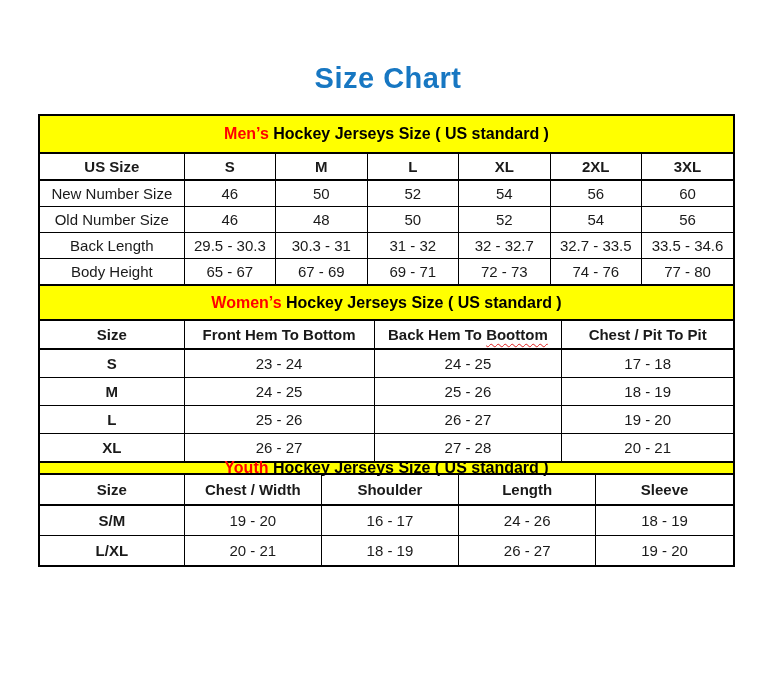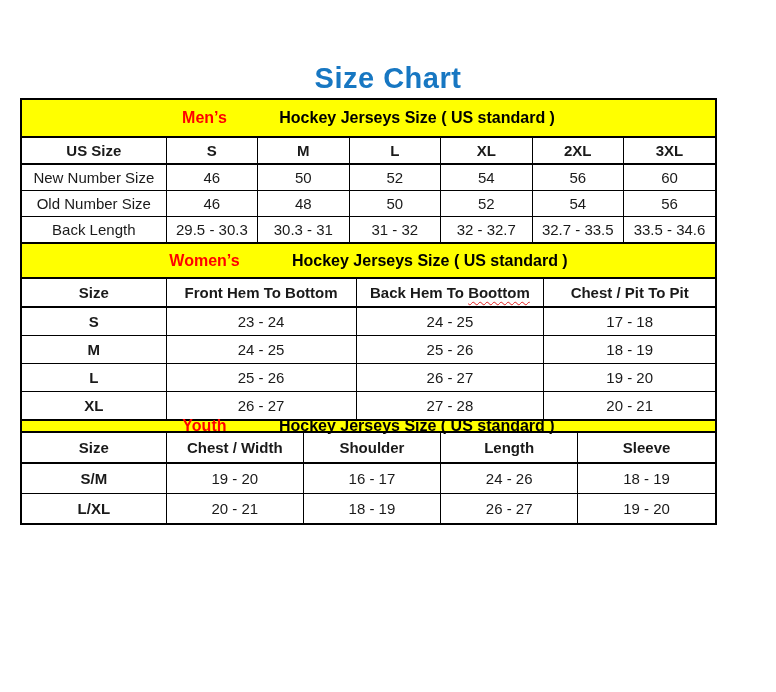--- a/index.html
+++ b/index.html
@@ -11,49 +11,49 @@
   * { margin: 0; padding: 0; box-sizing: border-box; }
   html, body {
     width: 776px; height: 692px;
     background: #ffffff;
     font-family: "Liberation Sans", sans-serif;
     color: #1a1a1a;
     overflow: hidden;
   }
   .page-title {
     margin-top: 62px;
-    margin-bottom: 3px;
+    margin-bottom: 19px;
     text-align: center;
     font-size: 29px;
     font-weight: bold;
     letter-spacing: 0.5px;
     color: var(--title-blue);
   }
   .chart-stack {
     width: 697px;
-    margin-left: 20px;
+    margin-left: 38px;
     border: 2px solid var(--border-black);
     background: #ffffff;
   }
   .band {
     display: flex;
     align-items: center;
     justify-content: center;
     background: var(--band-yellow);
     border-top: 2px solid var(--border-black);
     border-bottom: 2px solid var(--border-black);
     font-size: 16px;
     font-weight: bold;
     color: #000000;
   }
   .band-mens { height: 38px; border-top: none; }
   .band-womens { height: 37px; }
   .band-youth { height: 14px; }
   .band-red { color: var(--accent-red); white-space: pre; }
-  .band-rest { white-space: pre; padding-left: 48px; }
+  .band-rest { white-space: pre; }
 
   table {
     width: 100%;
     border-collapse: collapse;
     table-layout: fixed;
   }
   th, td {
     border: 1px solid var(--border-black);
     text-align: center;
     vertical-align: middle;
@@ -138,20 +138,29 @@
         </tr>
         <tr>
           <th class="row-label">Back Length</th>
           <td>29.5 - 30.3</td>
           <td>30.3 - 31</td>
           <td>31 - 32</td>
           <td>32 - 32.7</td>
           <td>32.7 - 33.5</td>
           <td>33.5 - 34.6</td>
         </tr>
+        <tr>
+          <th class="row-label">Body Height</th>
+          <td>65 - 67</td>
+          <td>67 - 69</td>
+          <td>69 - 71</td>
+          <td>72 - 73</td>
+          <td>74 - 76</td>
+          <td>77 - 80</td>
+        </tr>
       </tbody>
     </table>
 
   <div class="band band-womens">
     <span class="band-red">Women’s</span>
       <span class="band-rest"> Hockey Jerseys Size ( US standard )</span>
   </div>
   <table class="tbl-womens">
       <thead>
         <tr>

